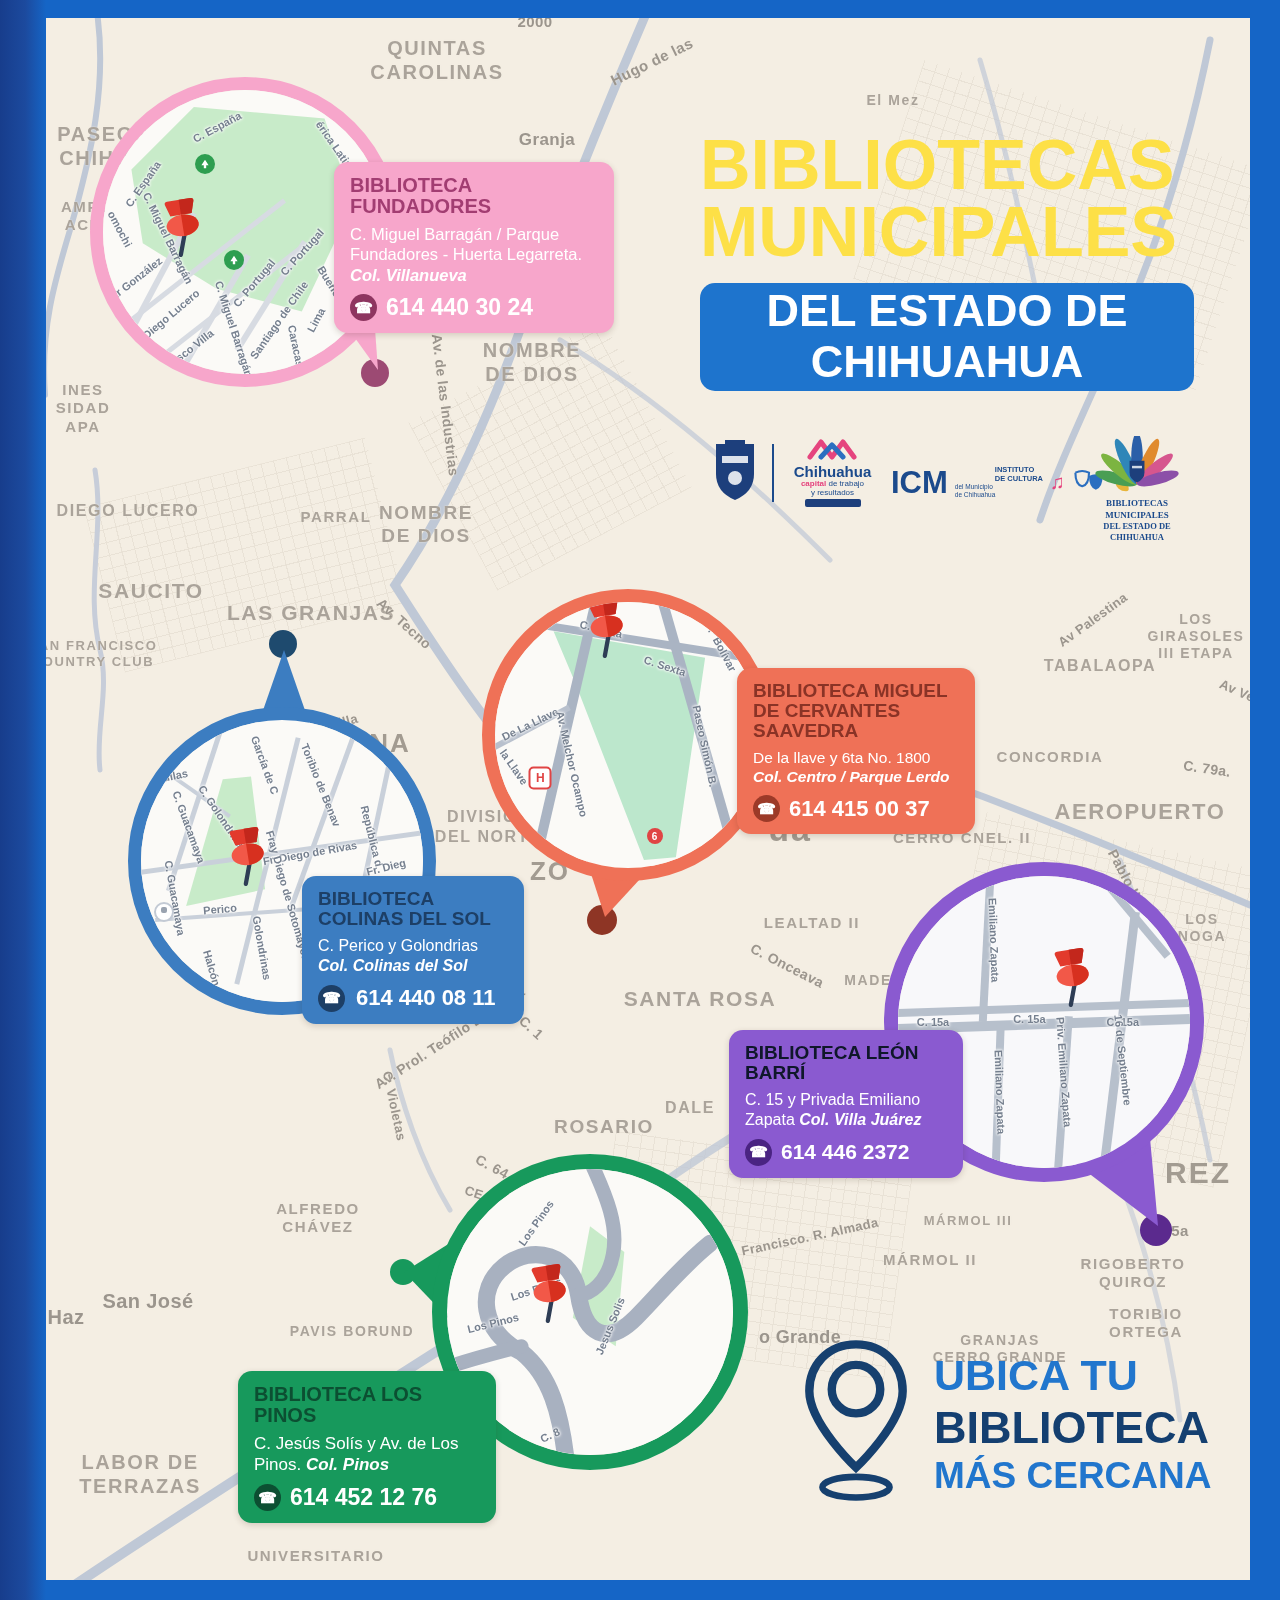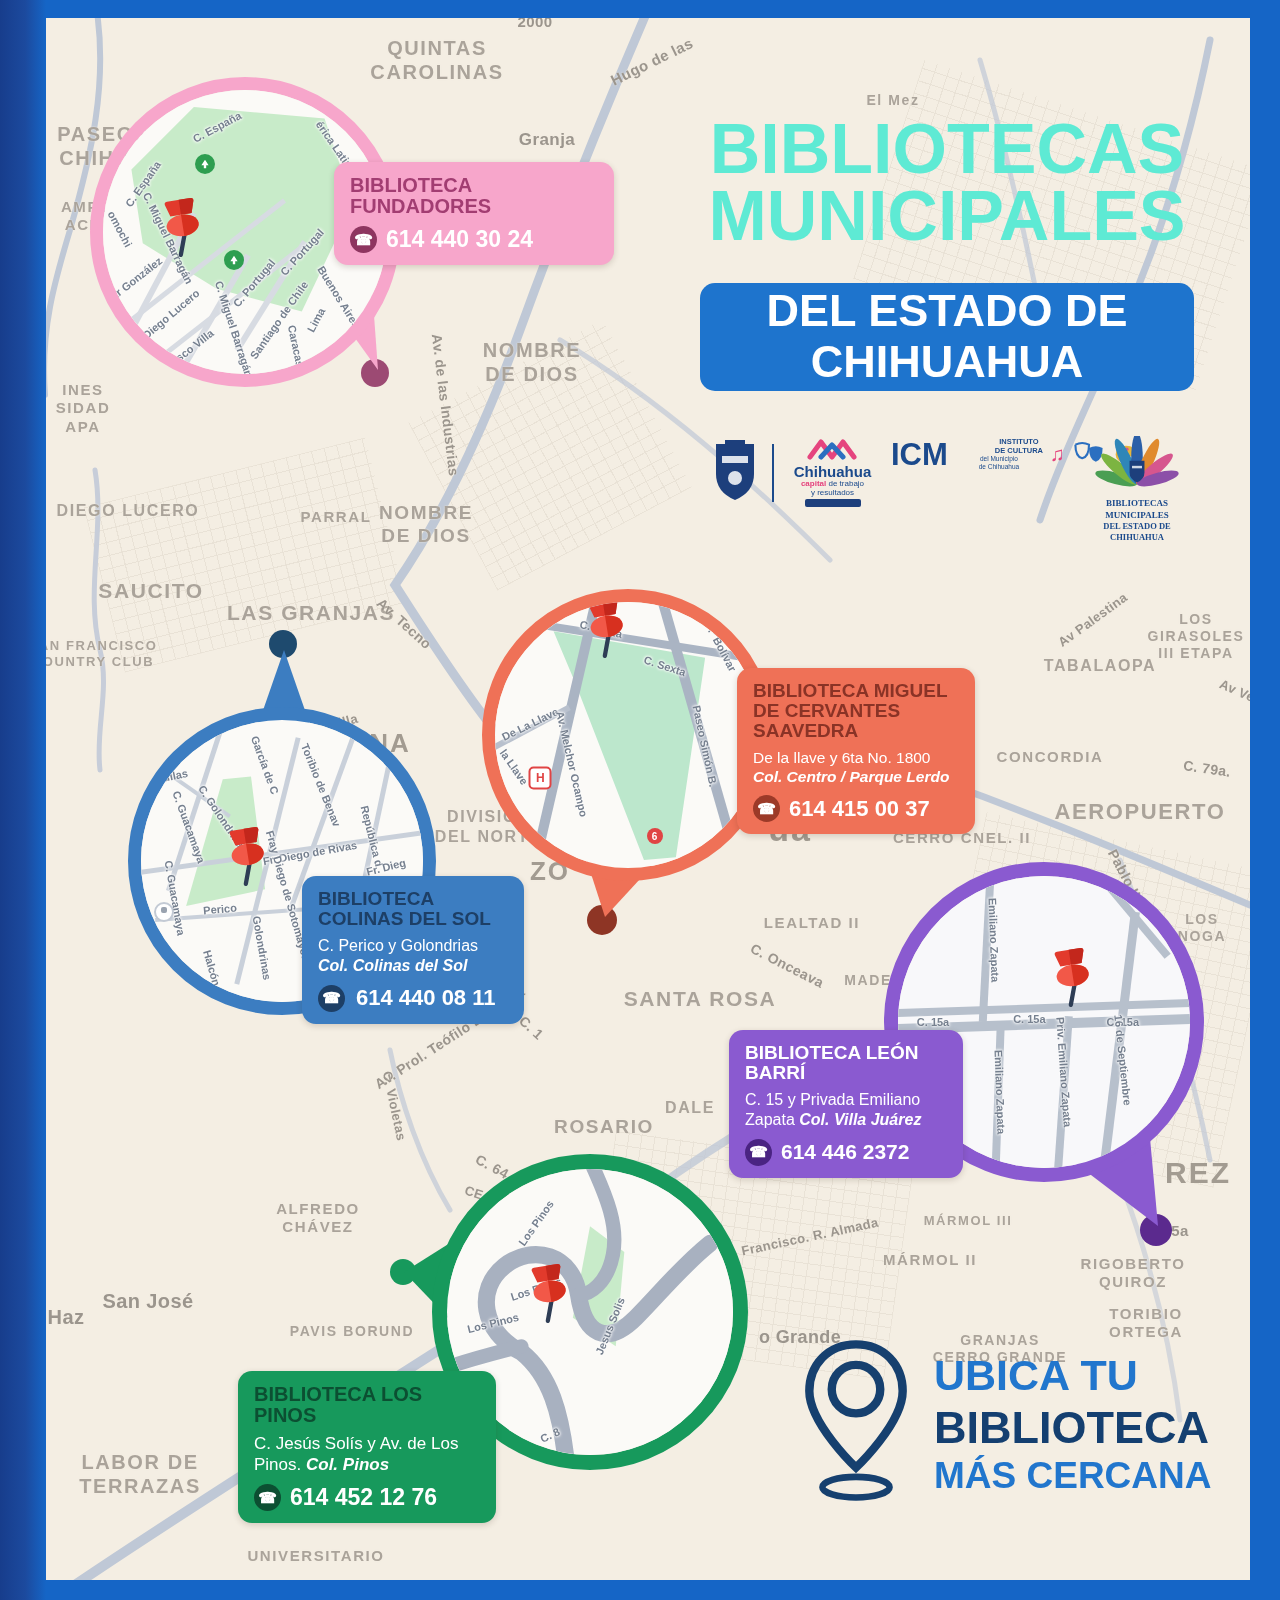--- a/index.html
+++ b/index.html
@@ -55,30 +55,30 @@
   #card0 .phone{font-size:23px;}  #card0 .phone-ic{background:#8e3560;}
   #card1{left:737px;top:668px;width:238px;background:#ef7157;}
   #card1 .card-title{color:#8a3326;font-size:19px;}
   #card1 .card-body{font-size:15.5px;}
   #card1 .phone{font-size:22px;}  #card1 .phone-ic{background:#9c3a28;}
   #card2{left:302px;top:876px;width:222px;background:#3c7dc1;}
   #card2 .card-title{color:#1d3f66;font-size:19px;}
   #card2 .card-body{font-size:16px;}
   #card2 .phone{font-size:22px;gap:11px;}  #card2 .phone-ic{background:#1d3f66;}
   #card3{left:729px;top:1030px;width:234px;background:#8a5ad0;}
-  #card3 .card-title{color:#ffffff;font-size:19px;}
+  #card3 .card-title{color:#0f172a;font-size:19px;}
   #card3 .card-body{font-size:16px;}
   #card3 .phone{font-size:21px;}  #card3 .phone-ic{background:#4a2482;}
   #card4{left:238px;top:1371px;width:258px;background:#17995c;}
   #card4 .card-title{color:#0c4f32;font-size:20px;}
   #card4 .card-body{font-size:17px;}
   #card4 .phone{font-size:23px;}  #card4 .phone-ic{background:#0c4f32;}
 
-  #title{position:absolute;left:700px;top:116px;width:494px;z-index:6;text-align:center;
-         color:#5eead4;font-weight:bold;font-size:70px;line-height:.95;letter-spacing:0;}
+  #title{position:absolute;left:700px;top:132px;width:494px;z-index:6;text-align:left;
+         color:#fde047;font-weight:bold;font-size:70px;line-height:.95;letter-spacing:0;}
   #banner{position:absolute;left:700px;top:283px;width:494px;height:108px;z-index:6;background:#1e74cd;
          border-radius:15px;display:flex;flex-direction:column;align-items:center;justify-content:center;
          color:#fff;font-weight:bold;font-size:45px;line-height:1.13;}
   #logos{position:absolute;left:695px;top:436px;width:505px;height:78px;z-index:6;color:#1b4a8c;}
   .lg{position:absolute;}
   #ch-name{font-size:15px;font-weight:bold;line-height:1;}
   .ch-tag{font-size:8px;line-height:1.15;color:#1b4a8c;}
   .ch-tag b{color:#e5447e;}
   #ch-bar{width:56px;height:8px;background:#1d3f7c;border-radius:2px;margin-top:2px;}
   #icm-abbr{font-size:31px;font-weight:bold;line-height:1;}
@@ -367,20 +367,21 @@
             <span class="street" style="left: 36%; top: 93%; transform: translate(-50%, -50%) rotate(-25deg);">C. 8</span>
           </div>
         <svg class="pin" style="left:36%;top:50%;" viewBox="0 0 40 54">
             <use href="#pinG"></use>
           </svg>
       </div>
     </div>
 
     <div class="card" id="card0">
       <div class="card-title">BIBLIOTECA FUNDADORES</div>
+      <div class="card-body"><span>C. Miguel Barragán / Parque Fundadores - Huerta Legarreta.</span> <em>Col. Villanueva</em></div>
       <div class="phone">
           <span class="phone-ic"></span>
           <span>614 440 30 24</span>
         </div>
     </div>
     <div class="card" id="card1">
       <div class="card-title">BIBLIOTECA MIGUEL DE CERVANTES SAAVEDRA</div>
       <div class="card-body"><span>De la llave y 6ta No. 1800</span> <em>Col. Centro / Parque Lerdo</em></div>
       <div class="phone">
           <span class="phone-ic"></span>
@@ -432,21 +433,21 @@
       <div class="lg" style="left:90px;top:2px;width:95px;text-align:center;">
         <svg width="54" height="22" viewBox="0 0 54 22">
           <path d="M4 19 L15 4 L26 19 L37 4 L48 19" fill="none" stroke="#e5447e" stroke-width="5" stroke-linecap="round" stroke-linejoin="round"></path>
           <path d="M15 19 L26 7 L37 19" fill="none" stroke="#2b6fc0" stroke-width="5" stroke-linecap="round" stroke-linejoin="round"></path>
         </svg>
         <div id="ch-name">Chihuahua</div>
         <div class="ch-tag"><b>capital</b><span> de trabajo</span></div>
         <div class="ch-tag">y resultados</div>
         <div id="ch-bar" style="margin:2px auto 0;"></div>
       </div>
-      <div class="lg" style="left:196px;top:2px;display:flex;align-items:center;gap:7px;text-align:center;">
+      <div class="lg" style="left:196px;top:30px;display:flex;align-items:center;gap:7px;">
         <span id="icm-abbr">ICM</span>
         <span>
           <div class="icm-l">INSTITUTO</div>
           <div class="icm-l">DE CULTURA</div>
           <div class="icm-s">del Municipio</div>
           <div class="icm-s">de Chihuahua</div>
         </span>
         <span class="note">♫</span>
         <svg width="34" height="26" viewBox="0 0 40 30">
           <path d="M4 4 q8 -4 16 0 q0 14 -8 16 q-8 -2 -8 -16" fill="none" stroke="#2b6fc0" stroke-width="2.5"></path>

